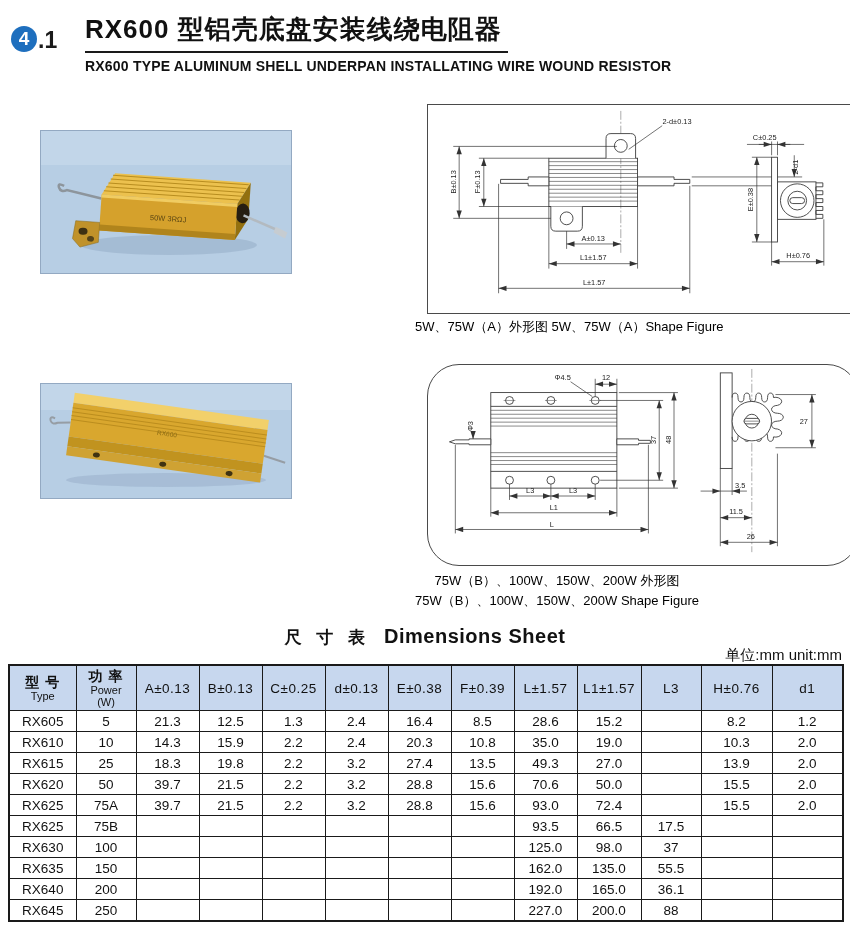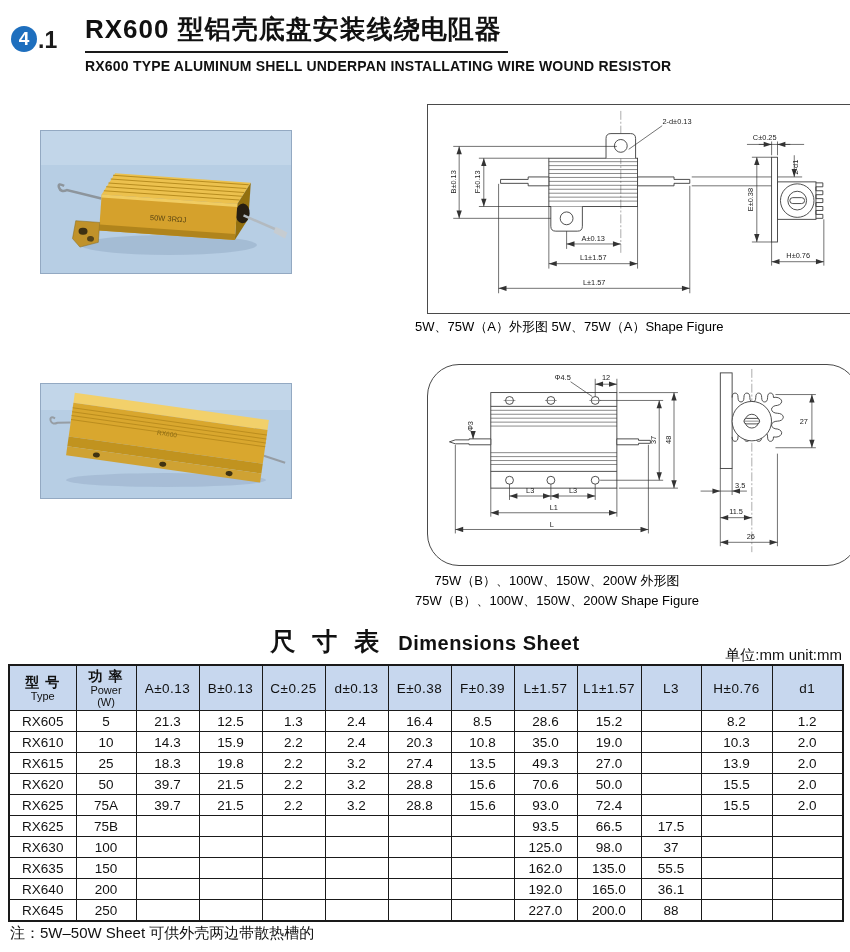--- a/index.html
+++ b/index.html
@@ -23,21 +23,21 @@
   .figure{position:absolute;border:1.5px solid #4a4a4a;background:#fff;margin-left:12px;}
   .fig-a{left:415px;top:104px;width:430px;height:208px;}
   .fig-b{left:415px;top:364px;width:430px;height:200px;border-radius:32px;}
   .caption{position:absolute;font-size:13px;color:#000;white-space:nowrap;}
   .cap-a{left:415px;top:318px;}
   .cap-b{left:415px;top:571px;line-height:20px;text-align:center;}
   svg text{font-family:"Liberation Sans",sans-serif;}
   .dim{font-size:7.5px;fill:#222;}
   
   .sheet-title{position:absolute;left:0;top:625px;width:850px;text-align:center;font-weight:bold;}
-  .sheet-title .zh{font-size:25px;letter-spacing:5px;margin-right:14px;}
+  .sheet-title .zh{font-size:17px;letter-spacing:5px;margin-right:14px;}
   .sheet-title .en{font-size:20px;letter-spacing:0.5px;}
   .unit-label{position:absolute;right:8px;top:646px;font-size:15px;}
   
   table.dims{position:absolute;left:8px;top:664px;width:834px;border-collapse:collapse;
              table-layout:fixed;border:2px solid #1a1a1a;}
   table.dims th,table.dims td{border:1px solid #1a1a1a;text-align:center;vertical-align:middle;
              padding:0;overflow:hidden;}
   table.dims th{background:#c7d7ee;height:44px;font-weight:normal;}
   table.dims th .zh{font-size:14px;font-weight:bold;letter-spacing:1px;line-height:16px;}
   table.dims th .one{font-size:13.5px;letter-spacing:0.5px;}
@@ -524,14 +524,13 @@
           <td></td>
           <td>227.0</td>
           <td>200.0</td>
           <td>88</td>
           <td></td>
           <td></td>
         </tr>
       </tbody>
     </table>
 
-  <div class="footnote">注：5W–50W Sheet 可供外壳两边带散热槽的</div>
 </div>
 
 </body></html>

